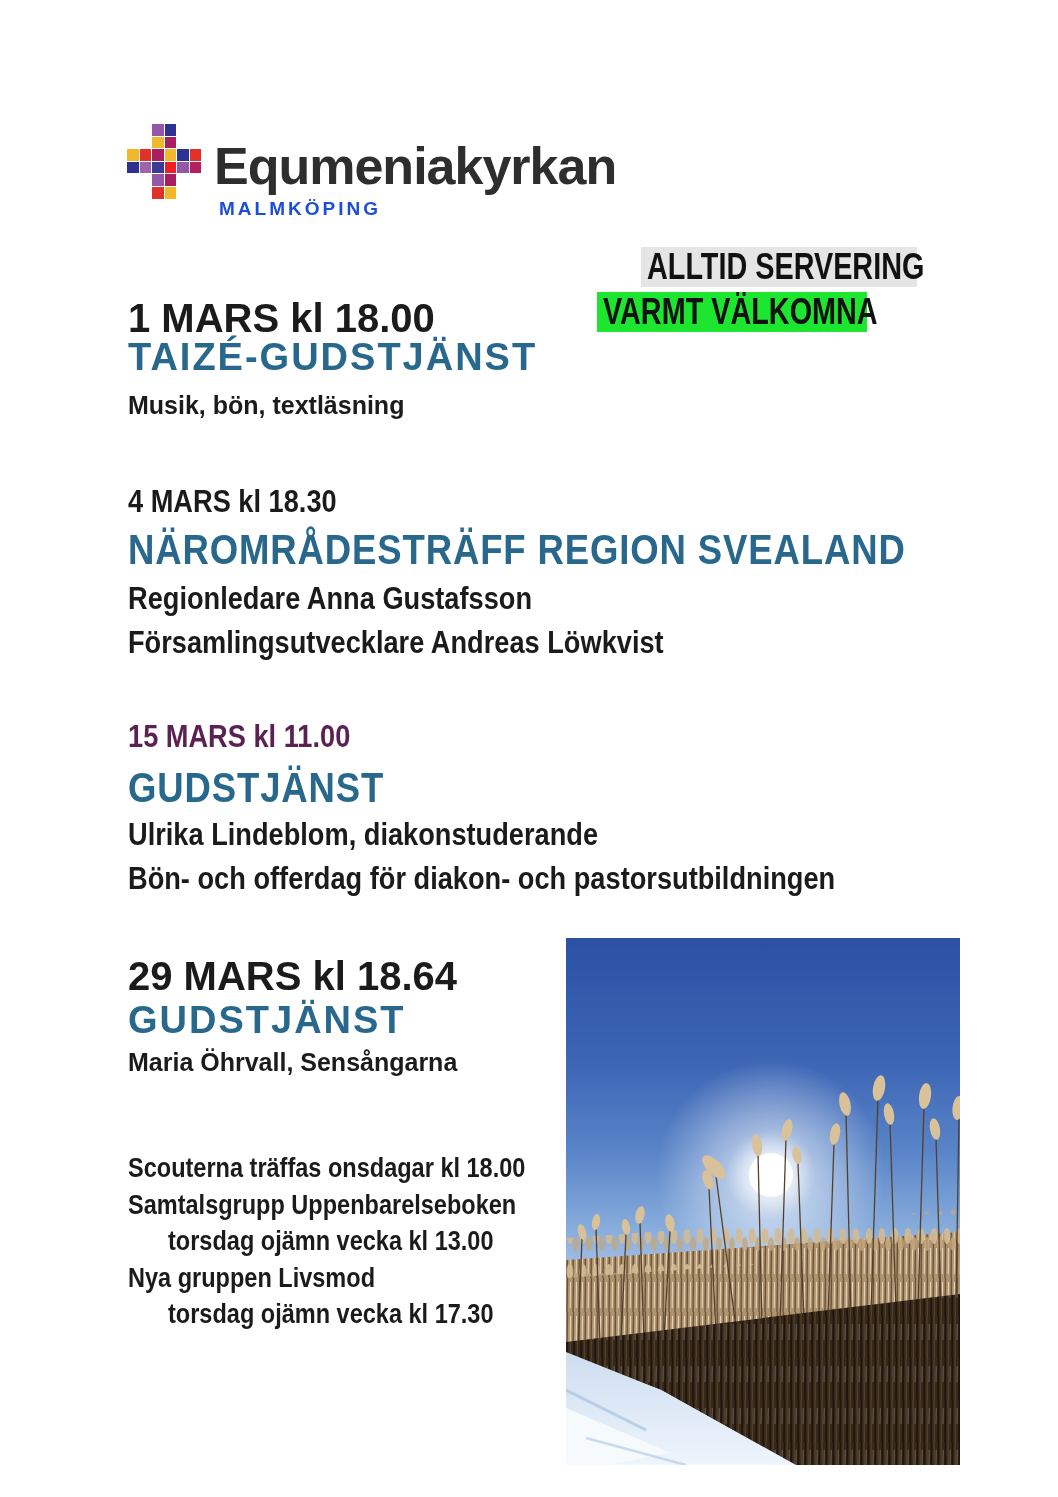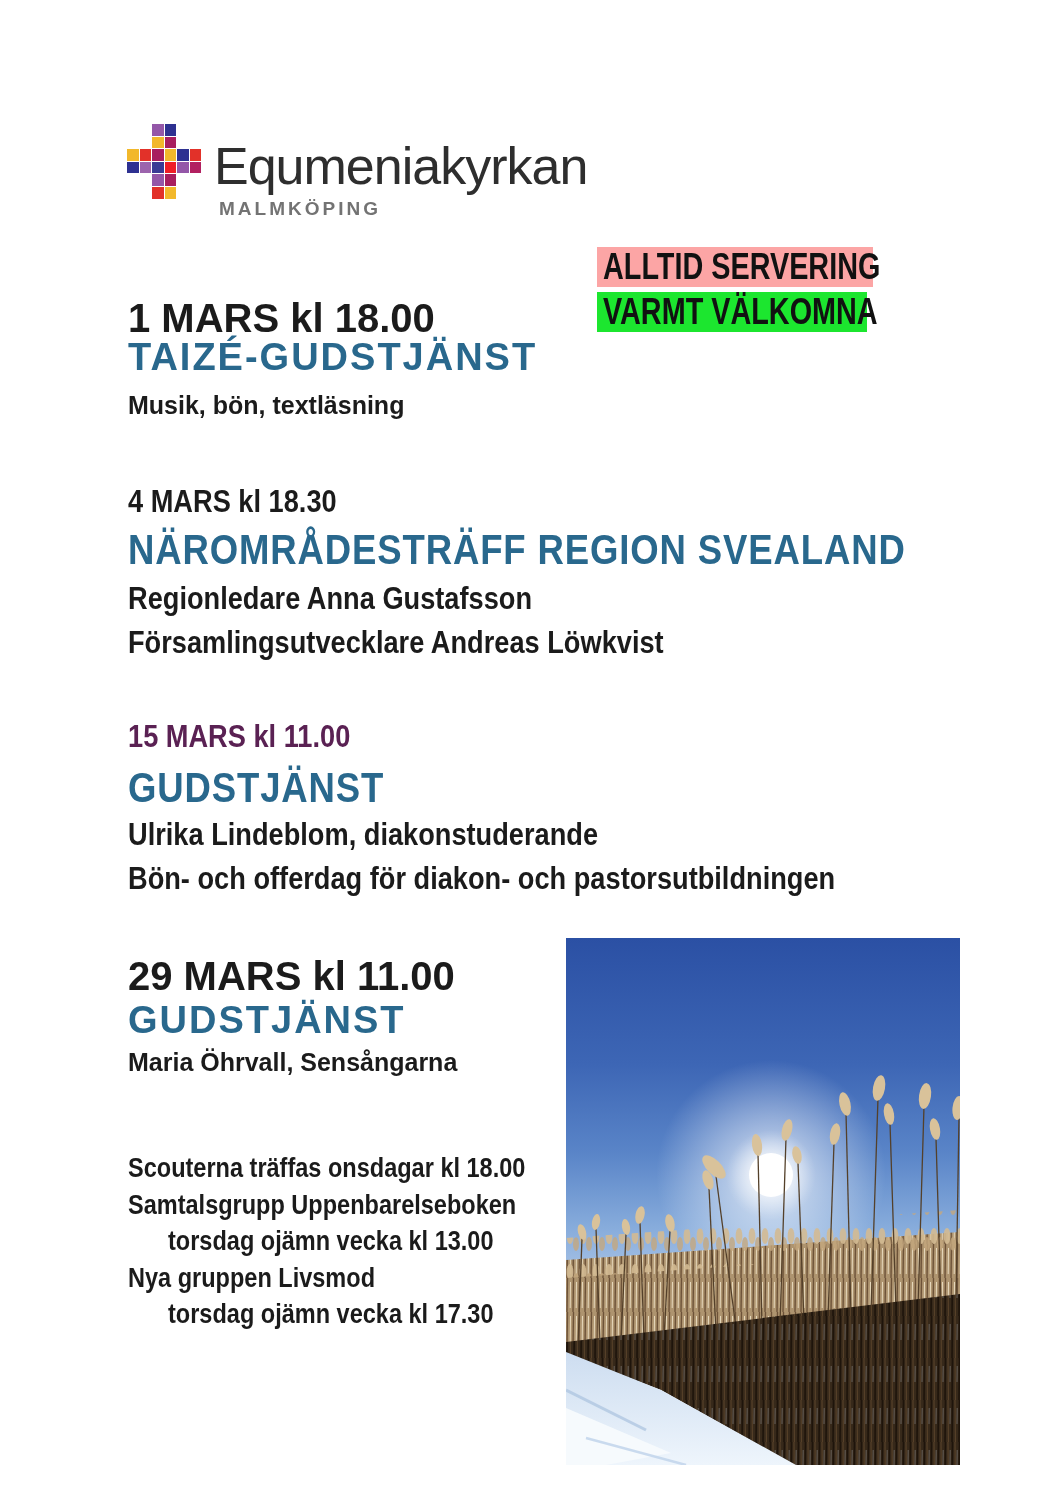--- a/index.html
+++ b/index.html
@@ -8,22 +8,22 @@
     font-family:"Liberation Sans","DejaVu Sans",sans-serif;overflow:hidden;
   }
   .abs{position:absolute;white-space:nowrap;}
   
   #logo-cross{
     position:absolute;left:127px;top:124px;
     display:grid;grid-template-columns:repeat(6,11.5px);grid-template-rows:repeat(6,11.6px);
     gap:1px;
   }
   .cross-sq{width:11.5px;height:11.6px;}
-  #logo-title{left:214px;top:136px;font-size:52px;font-weight:400;color:#2e2e2e;letter-spacing:-1px;}
-  #logo-subtitle{left:219px;top:198px;font-size:19px;font-weight:600;color:#737373;letter-spacing:3px;text-align:center;}
+  #logo-title{left:214px;top:136px;font-size:52px;font-weight:700;color:#2e2e2e;letter-spacing:-1px;}
+  #logo-subtitle{left:219px;top:198px;font-size:19px;font-weight:600;color:#1d4ed8;letter-spacing:3px;text-align:center;}
   
   .notice-box{
     position:absolute;left:597px;height:40px;background:#1ce62f;
     display:flex;align-items:center;padding:0 6px;
   }
   #notice-1{top:247px;width:264px;}
   #notice-2{top:292px;width:258px;}
   .notice-box span{
     display:inline-block;transform:scaleX(0.8);transform-origin:0 50%;
     font-size:36px;font-weight:bold;color:#111111;white-space:nowrap;
@@ -78,42 +78,42 @@
     <div class="cross-sq" style="grid-area: 4 / 5; background: rgb(148, 87, 168);"></div>
     <div class="cross-sq" style="grid-area: 4 / 6; background: rgb(178, 32, 96);"></div>
     <div class="cross-sq" style="grid-area: 5 / 3; background: rgb(148, 87, 168);"></div>
     <div class="cross-sq" style="grid-area: 5 / 4; background: rgb(168, 30, 95);"></div>
     <div class="cross-sq" style="grid-area: 6 / 3; background: rgb(226, 49, 41);"></div>
     <div class="cross-sq" style="grid-area: 6 / 4; background: rgb(242, 184, 43);"></div>
   </div>
 <div class="abs" id="logo-title">Equmeniakyrkan</div>
 <div class="abs" id="logo-subtitle">MALMKÖPING</div>
 
-<div class="notice-box" id="notice-1" style="background: #fca5a5;">
+<div class="notice-box" id="notice-1" style="background: #e5e5e5; margin-left: 44px;">
   <span>ALLTID SERVERING</span>
 </div>
 <div class="notice-box" id="notice-2" style="background: rgb(28, 230, 47);">
   <span>VARMT VÄLKOMNA</span>
 </div>
 
 <div class="date wide" id="e1-date">1 MARS kl 18.00</div>
 <div class="title wide" id="e1-title">TAIZÉ-GUDSTJÄNST</div>
 <div class="body wide" id="e1-body1">Musik, bön, textläsning</div>
 
 <div class="date cond" id="e2-date">4 MARS kl 18.30</div>
 <div class="title cond" id="e2-title">NÄROMRÅDESTRÄFF REGION SVEALAND</div>
 <div class="body cond" id="e2-body1">Regionledare Anna Gustafsson</div>
 <div class="body cond" id="e2-body2">Församlingsutvecklare Andreas Löwkvist</div>
 
 <div class="date cond purple" id="e3-date">15 MARS kl 11.00</div>
 <div class="title cond" id="e3-title">GUDSTJÄNST</div>
 <div class="body cond" id="e3-body1">Ulrika Lindeblom, diakonstuderande</div>
 <div class="body cond" id="e3-body2">Bön- och offerdag för diakon- och pastorsutbildningen</div>
 
-<div class="date wide" id="e4-date">29 MARS kl 11.00</div>
+<div class="date wide" id="e4-date">29 MARS kl 18.64</div>
 <div class="title wide" id="e4-title">GUDSTJÄNST</div>
 <div class="body wide" id="e4-body1">Maria Öhrvall, Sensångarna</div>
 
 <div class="weekly" id="w1">Scouterna träffas onsdagar kl 18.00</div>
 <div class="weekly" id="w2">Samtalsgrupp Uppenbarelseboken</div>
 <div class="weekly indent" id="w3">torsdag ojämn vecka kl 13.00</div>
 <div class="weekly" id="w4">Nya gruppen Livsmod</div>
 <div class="weekly indent" id="w5">torsdag ojämn vecka kl 17.30</div>
 
 <svg id="photo" viewBox="0 0 394 527" xmlns="http://www.w3.org/2000/svg">

